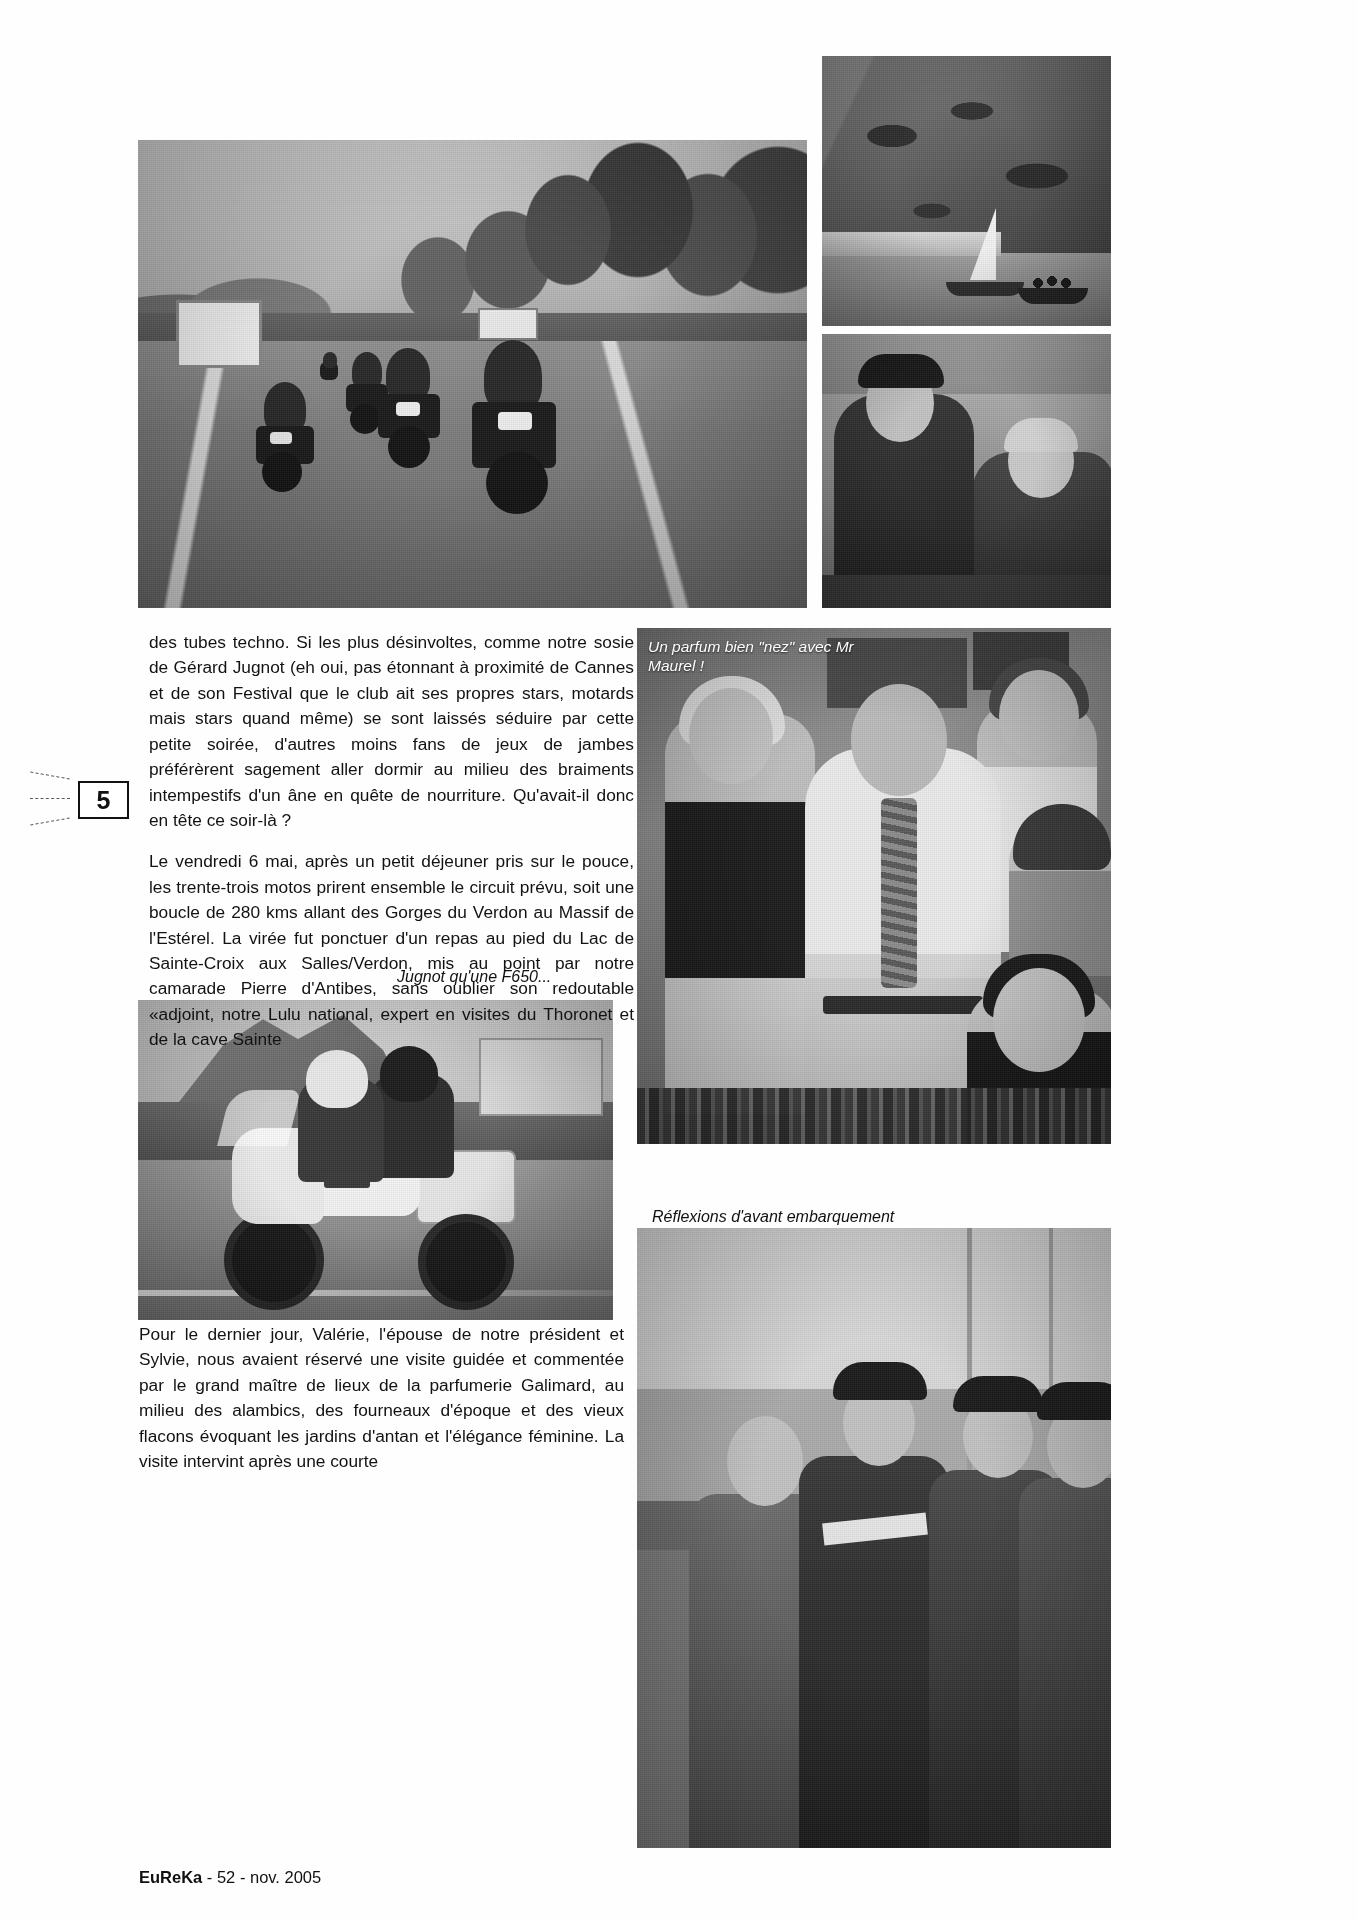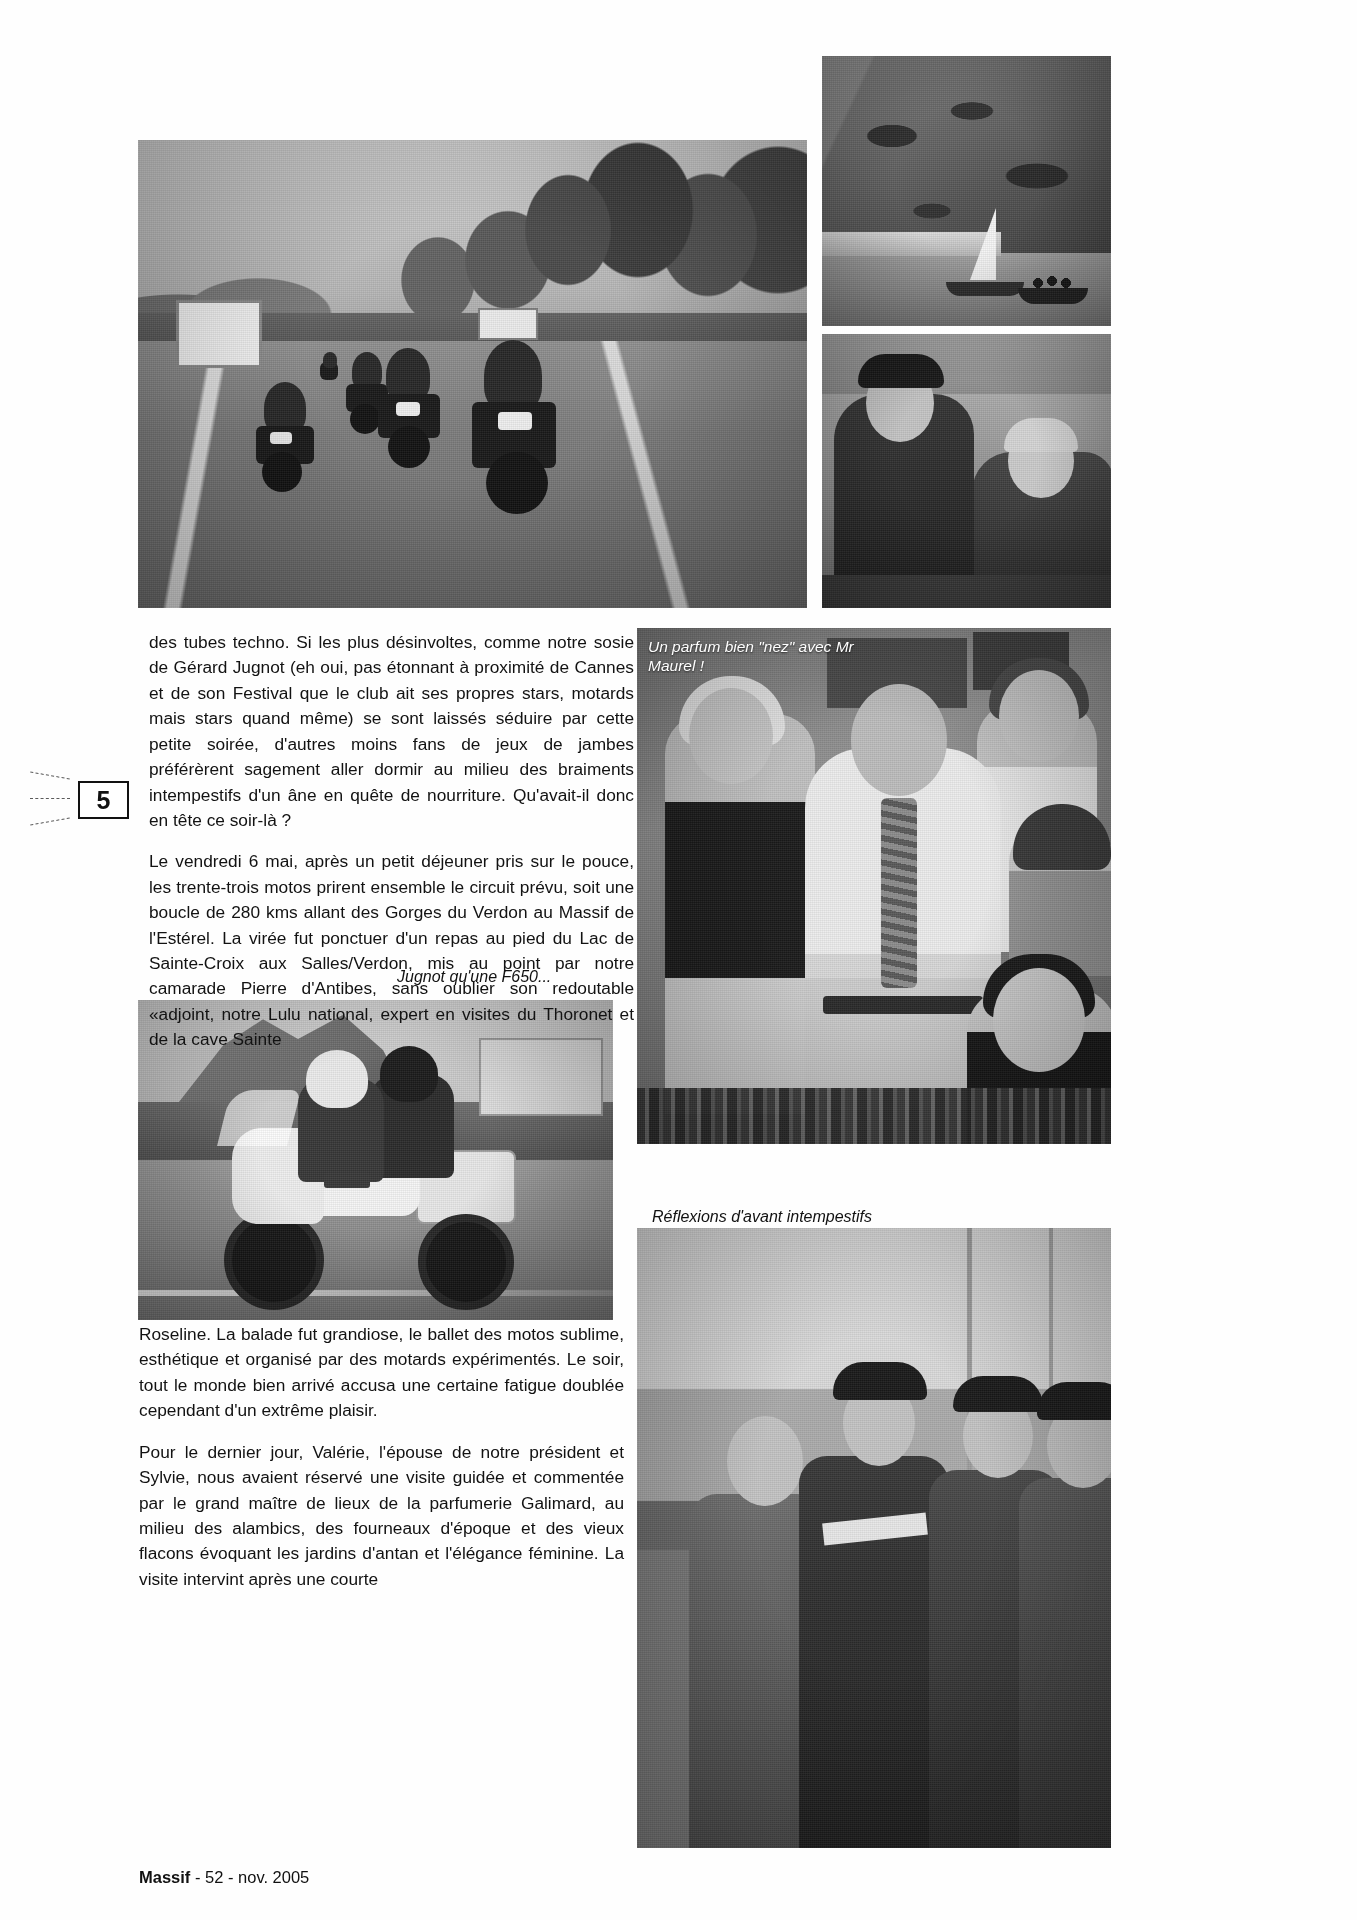--- a/index.html
+++ b/index.html
@@ -566,21 +566,21 @@
       <div class="rider2"></div>
       <div class="helmet2"></div>
       <div class="rider1"></div>
       <div class="helmet1"></div>
     </div>
     <div class="logo"></div>
     <div class="grain"></div>
     <div class="vig"></div>
   </div>
 
-  <div class="caption-plain" style="left:652px; top:1208px;">Réflexions d'avant intempestifs</div>
+  <div class="caption-plain" style="left:652px; top:1208px;">Réflexions d'avant embarquement</div>
   <div class="photo" id="photo-embark">
     <div class="bg"></div>
     <div class="mast"></div>
     <div class="mast2"></div>
     <div class="dock"></div>
     <div class="pers p1">
       <div class="torso"></div>
       <div class="head"></div>
     </div>
     <div class="pers p2">
@@ -602,26 +602,25 @@
     <div class="grain"></div>
     <div class="vig"></div>
   </div>
 
   <div class="col-text" style="left:149px; top:630px;">
     <p>des tubes techno. Si les plus désinvoltes, comme notre sosie de Gérard Jugnot (eh oui, pas étonnant à proximité de Cannes et de son Festival que le club ait ses propres stars, motards mais stars quand même) se sont laissés séduire par cette petite soirée, d'autres moins fans de jeux de jambes préférèrent sagement aller dormir au milieu des braiments intempestifs d'un âne en quête de nourriture. Qu'avait-il donc en tête ce soir-là ?</p>
     <p>Le vendredi 6 mai, après un petit déjeuner pris sur le pouce, les trente-trois motos prirent ensemble le circuit prévu, soit une boucle de 280 kms allant des Gorges du Verdon au Massif de l'Estérel. La virée fut ponctuer d'un repas au pied du Lac de Sainte-Croix aux Salles/Verdon, mis au point par notre camarade Pierre d'Antibes, sans oublier son redoutable «adjoint, notre Lulu national, expert en visites du Thoronet et de la cave Sainte</p>
   </div>
 
   <div class="col-text" style="left:139px; top:1322px;">
-    <p>Roseline. La balade fut grandiose, le ballet des motos  sublime, esthétique et organisé par des motards expérimentés. Le soir, tout le monde bien arrivé accusa une certaine fatigue doublée cependant d'un extrême plaisir.</p>
     <p>Pour le dernier jour, Valérie, l'épouse de notre président et Sylvie, nous avaient réservé une visite guidée et commentée par le grand maître de lieux de la parfumerie Galimard, au milieu des alambics, des fourneaux d'époque et des vieux flacons évoquant les jardins d'antan et l'élégance féminine. La visite intervint après une courte</p>
   </div>
 
   <div class="crop-mark m1"></div>
   <div class="crop-mark m2"></div>
   <div class="crop-mark m3"></div>
   <div id="page-number-box">5</div>
 
   <div id="footer">
-    <span class="brand">Massif</span><span> - 52 - nov. 2005</span>
+    <span class="brand">EuReKa</span><span> - 52 - nov. 2005</span>
   </div>
 
 </div>
 
 </body></html>

